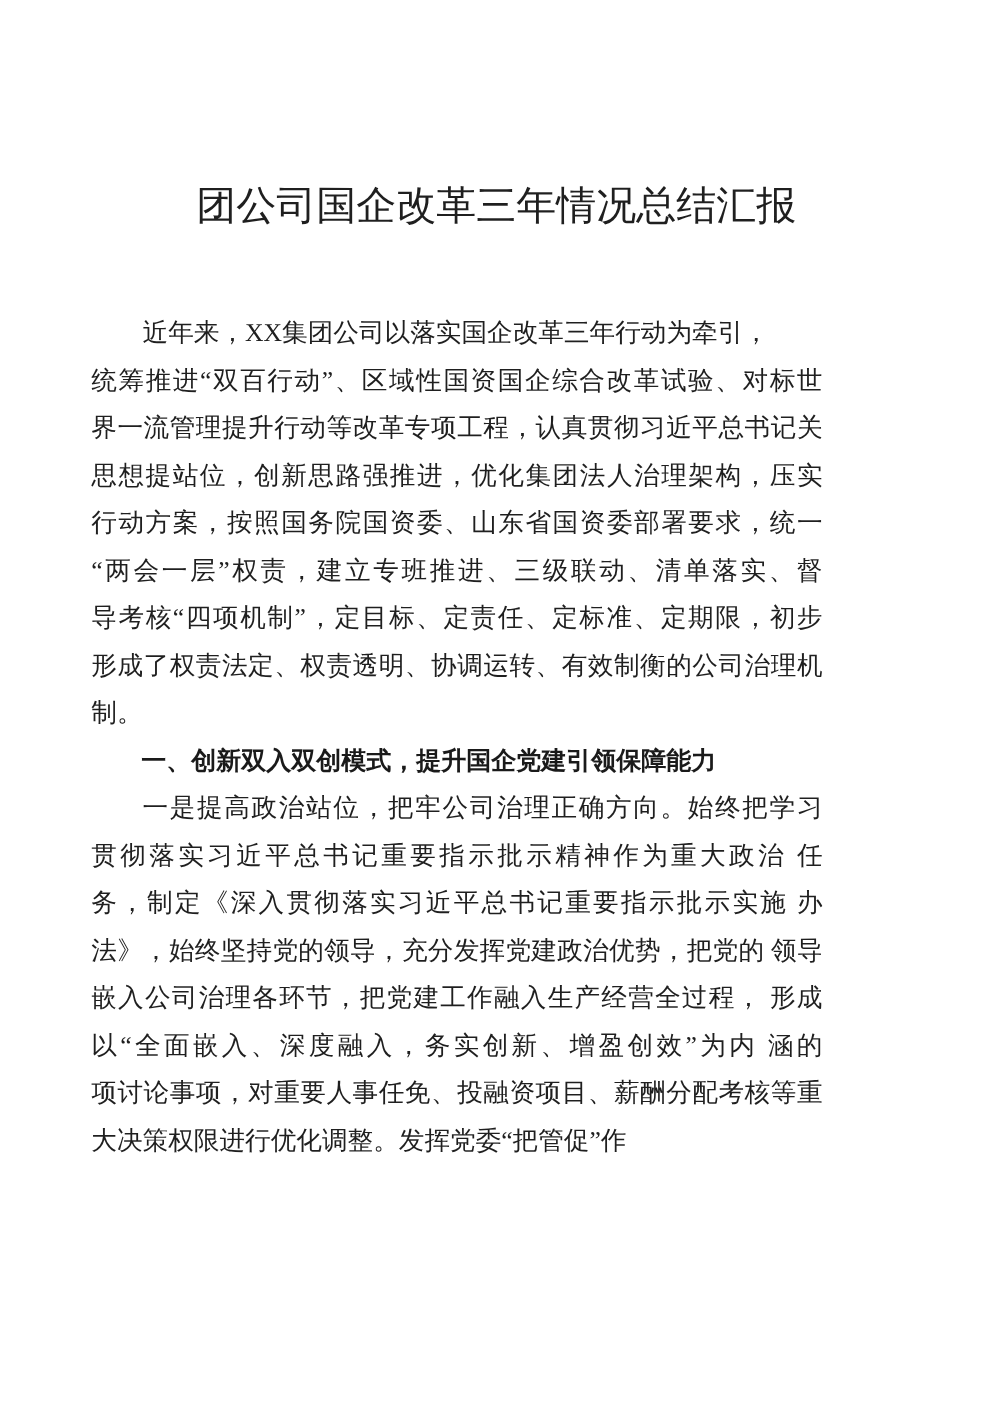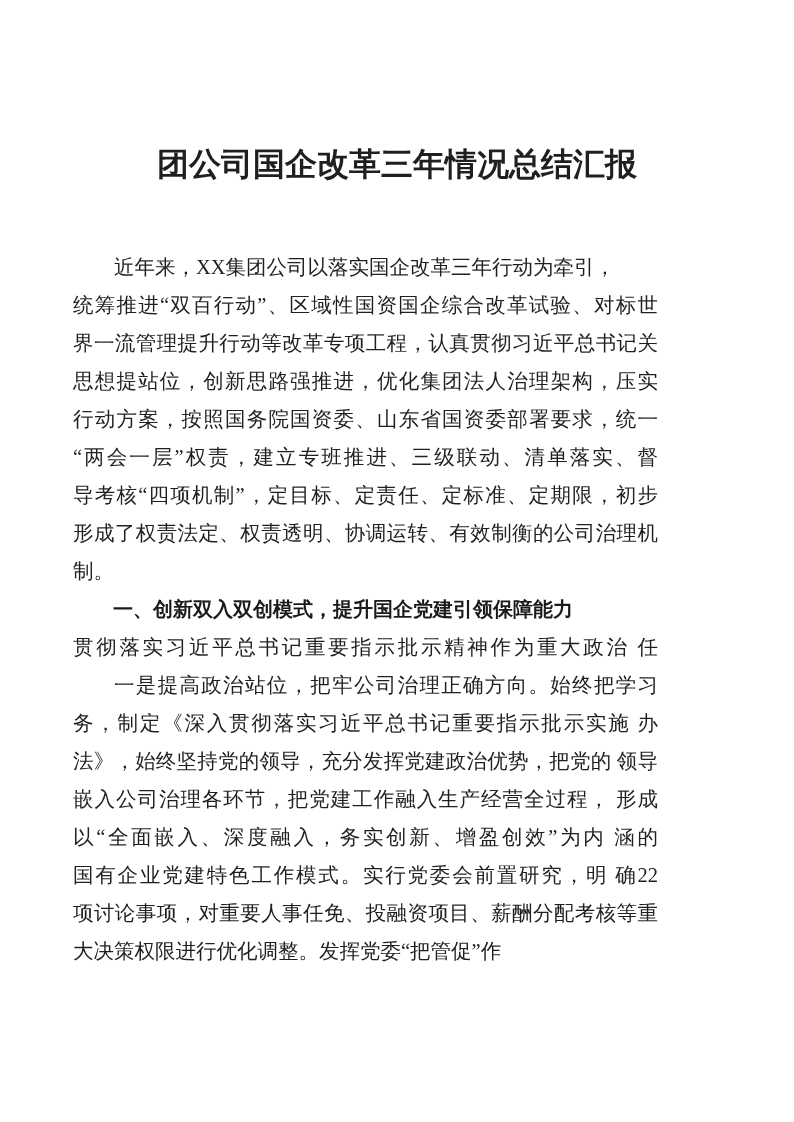--- a/index.html
+++ b/index.html
@@ -16,21 +16,21 @@
     overflow: hidden;
   }
   .doc-title {
     margin: 0;
     padding-top: 143px;
     height: 42px;
     line-height: 42px;
     text-align: center;
     font-family: "Liberation Serif", "DejaVu Serif", serif;
     font-size: 32px;
-    font-weight: 700;
+    font-weight: 400;
     letter-spacing: 0px;
   }
   .body-text {
     margin-top: 63px;
     padding-left: 73px;
     width: 585px;
     font-family: "Liberation Serif", "DejaVu Serif", serif;
     font-size: 20.5px;
   }
   .para {
@@ -82,25 +82,24 @@
       <div class="line fill">行动方案，按照国务院国资委、山东省国资委部署要求，统一</div>
       <div class="line fill">“两会一层”权责，建立专班推进、三级联动、清单落实、督</div>
       <div class="line fill">导考核“四项机制”，定目标、定责任、定标准、定期限，初步</div>
       <div class="line fill">形成了权责法定、权责透明、协调运转、有效制衡的公司治理机</div>
       <div class="line end">制。</div>
     </div>
 
     <h2 class="section-heading">一、创新双入双创模式，提升国企党建引领保障能力</h2>
 
     <div class="para">
+      <div class="line first fill">一是提高政治站位，把牢公司治理正确方向。始终把学习</div>
       <div class="line fill">贯彻落实习近平总书记重要指示批示精神作为重大政治 任</div>
-      <div class="line first fill">一是提高政治站位，把牢公司治理正确方向。始终把学习</div>
       <div class="line fill">务，制定《深入贯彻落实习近平总书记重要指示批示实施 办</div>
       <div class="line fill">法》，始终坚持党的领导，充分发挥党建政治优势，把党的 领导</div>
       <div class="line fill">嵌入公司治理各环节，把党建工作融入生产经营全过程， 形成</div>
       <div class="line fill">以“全面嵌入、深度融入，务实创新、增盈创效”为内 涵的</div>
-      <div class="line fill">国有企业党建特色工作模式。实行党委会前置研究，明 确22</div>
       <div class="line fill">项讨论事项，对重要人事任免、投融资项目、薪酬分配考核等重</div>
       <div class="line end">大决策权限进行优化调整。发挥党委“把管促”作</div>
     </div>
 
   </div>
 </div>
 
 </body></html>

